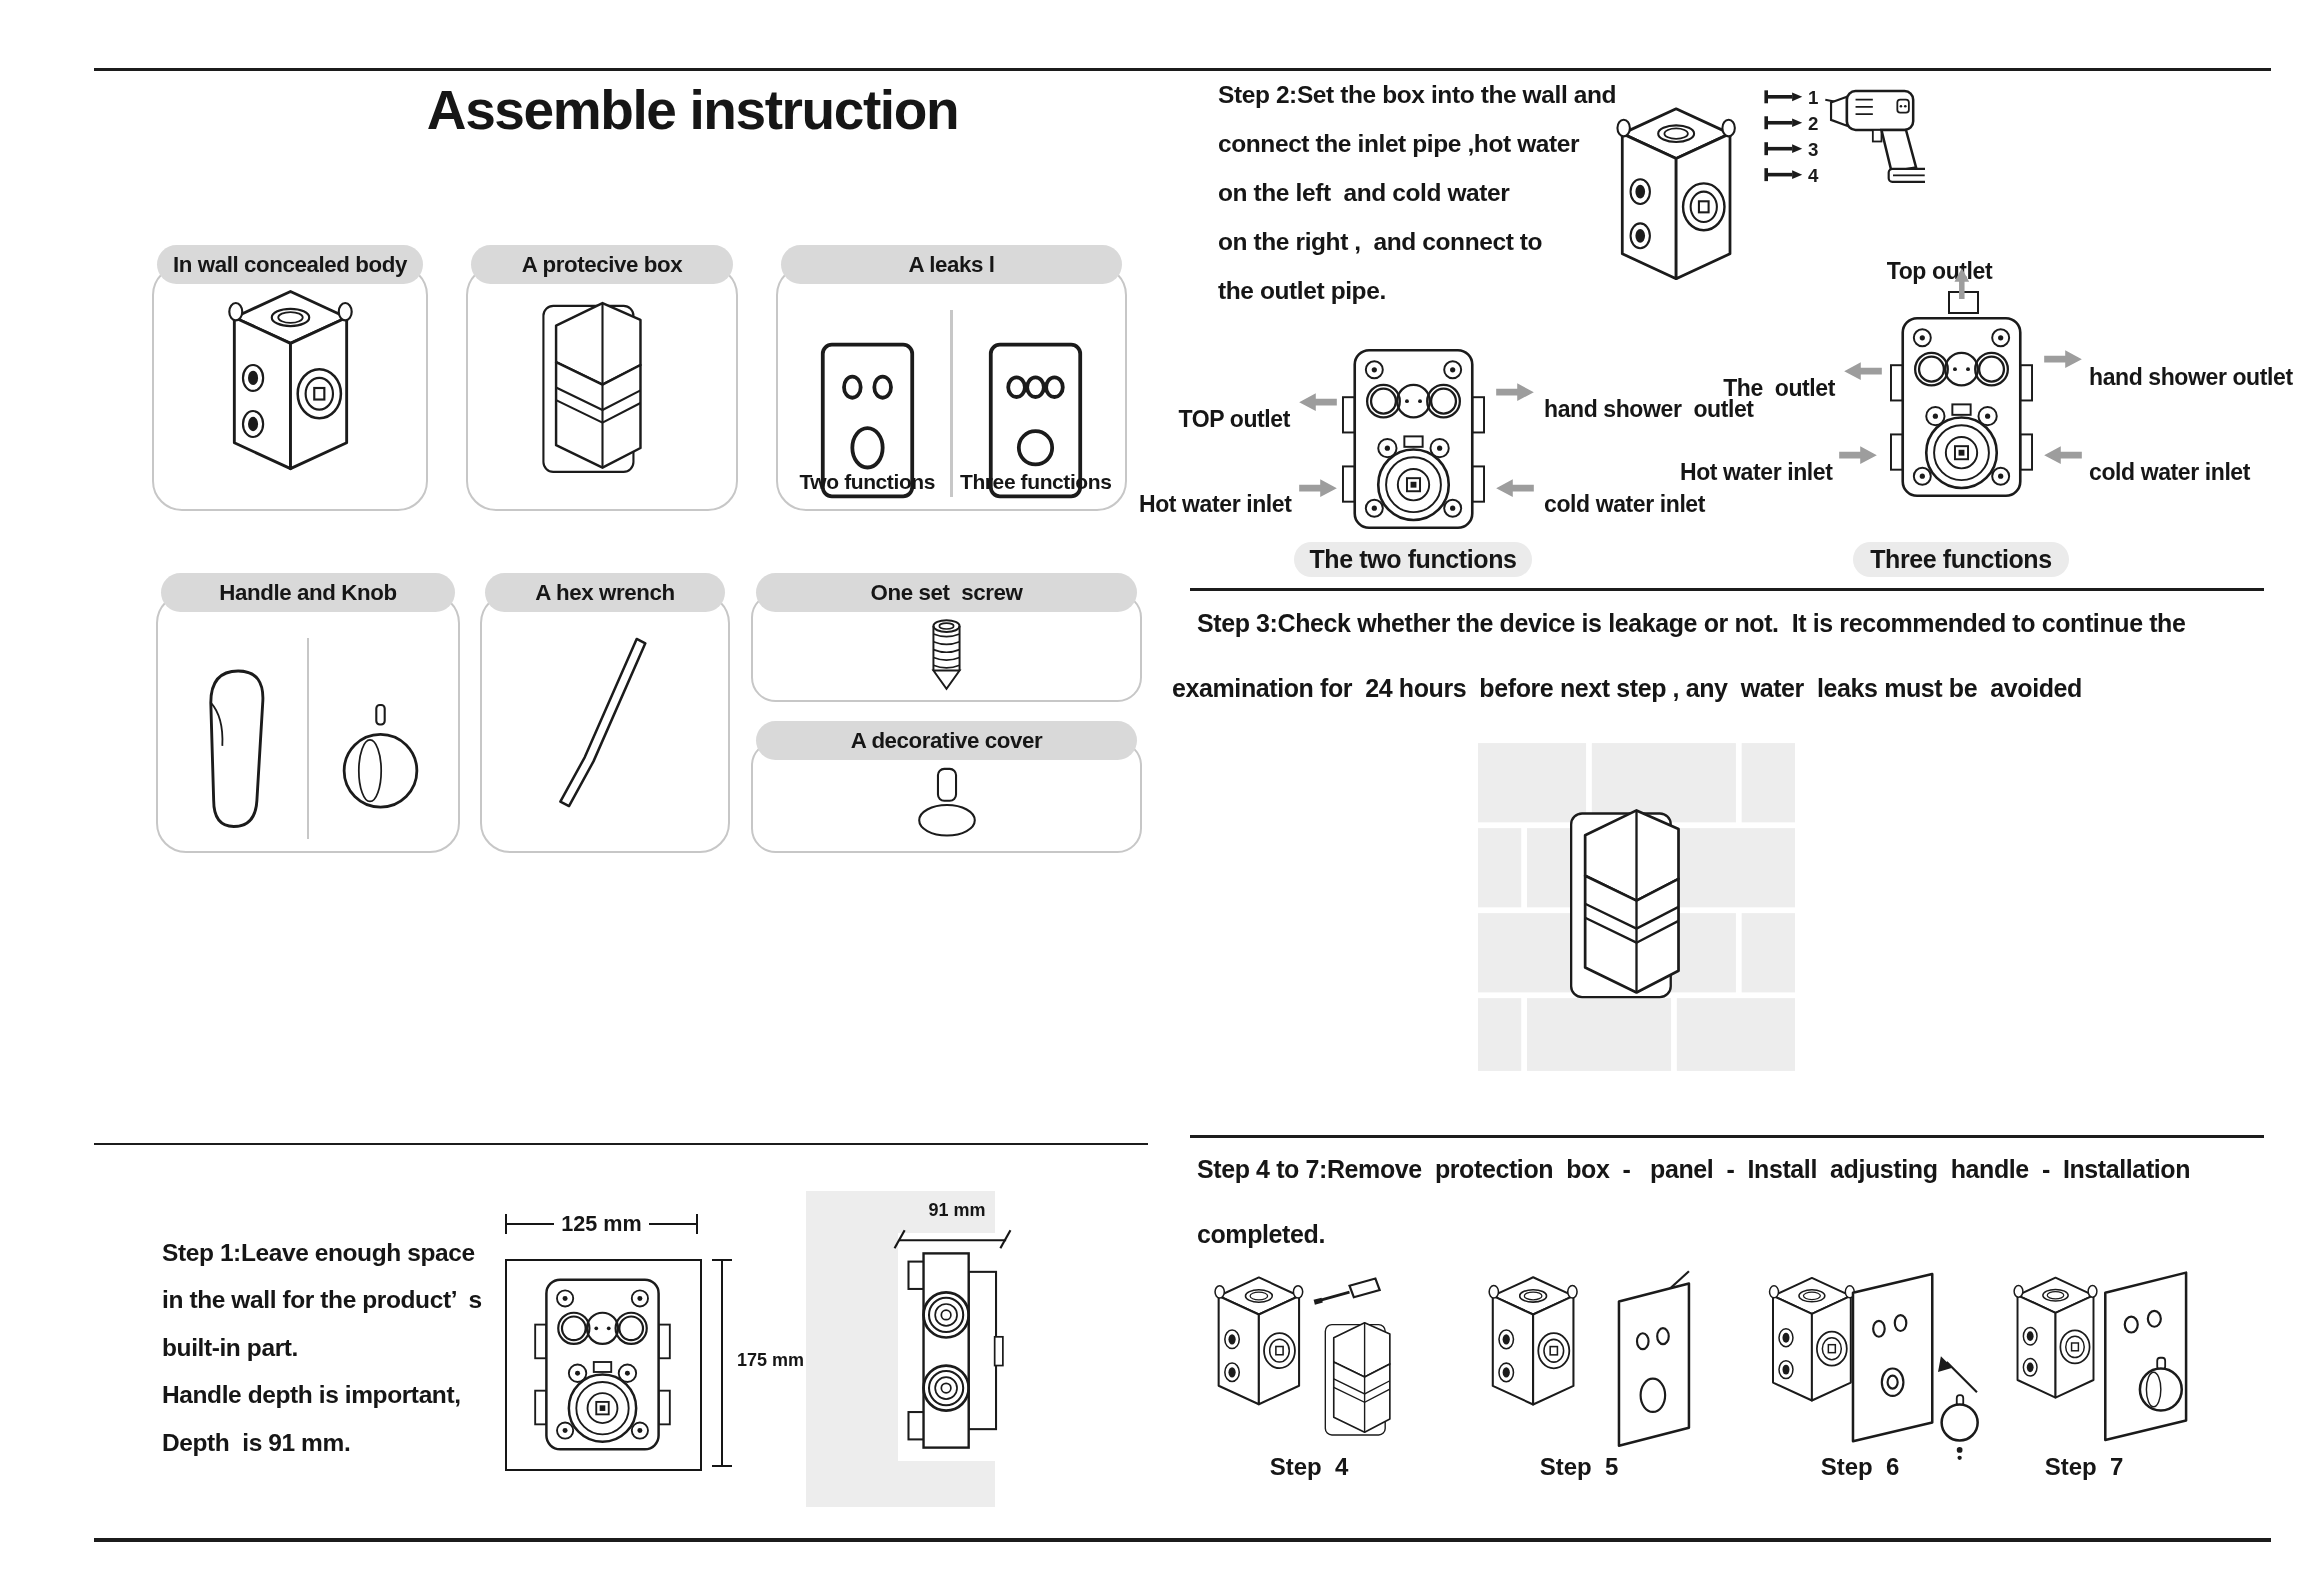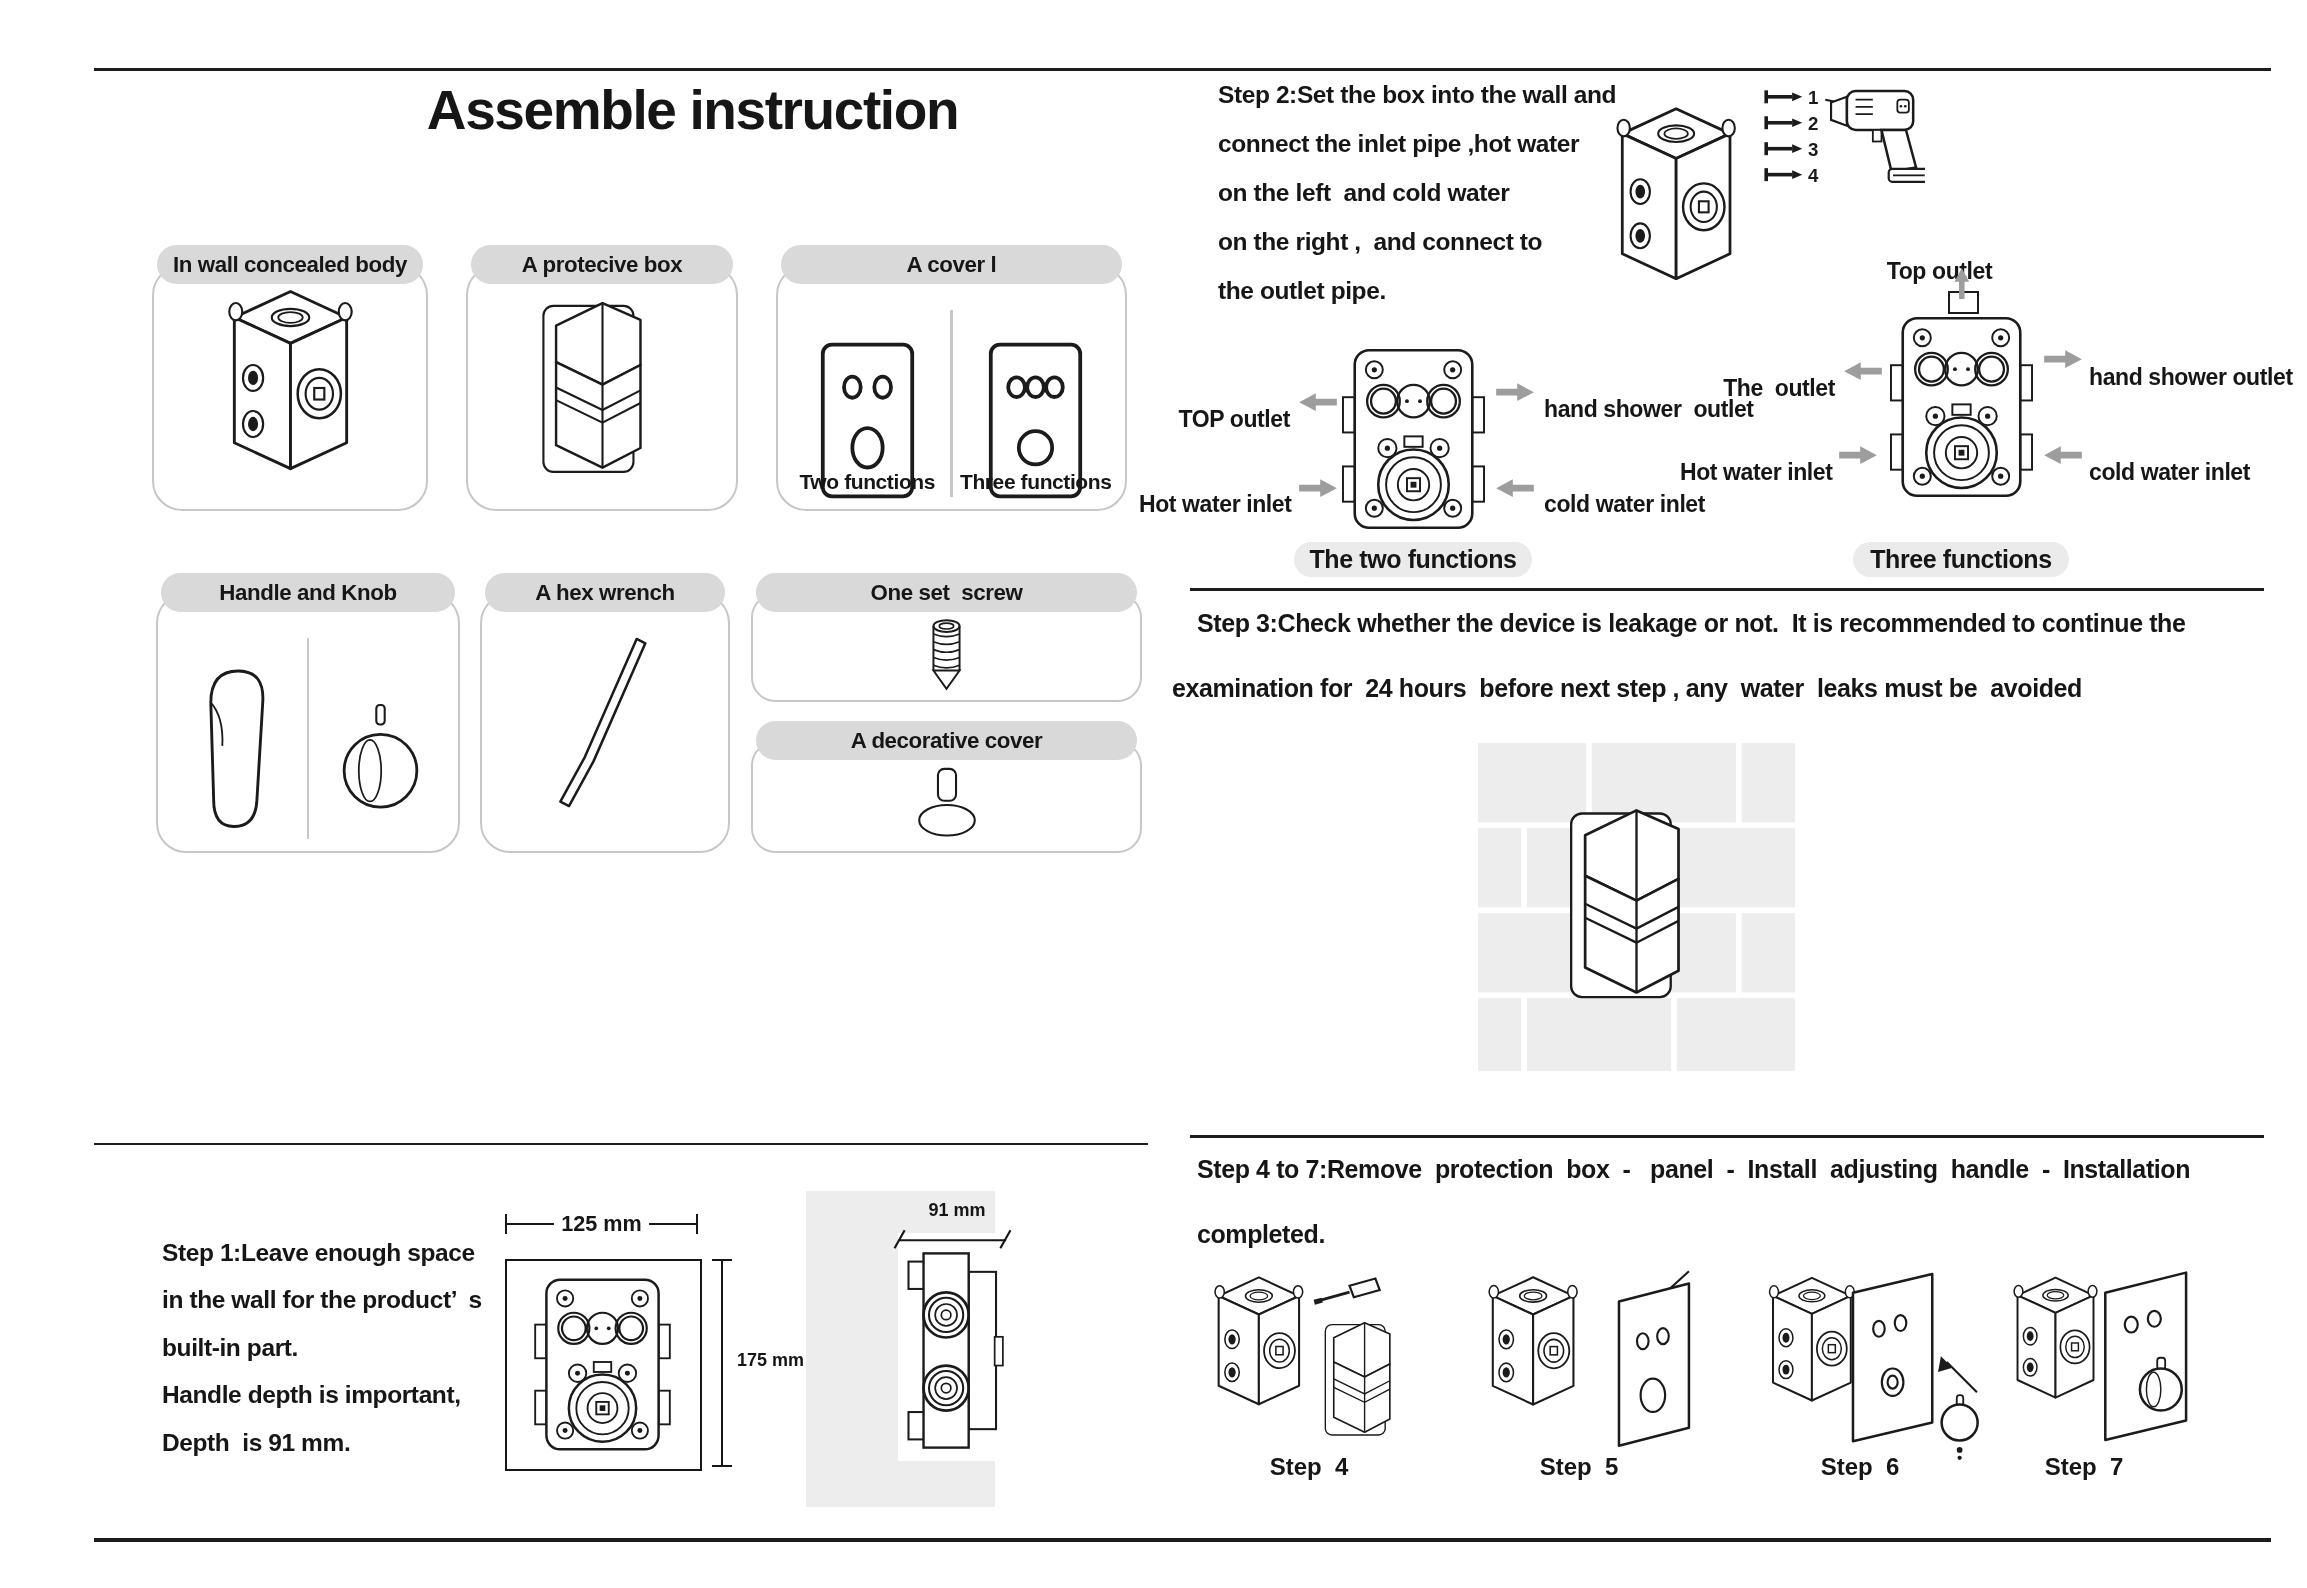--- a/index.html
+++ b/index.html
@@ -250,21 +250,21 @@
       </div>
       <div class="vdiv"></div>
       <div class="half">
         <svg class="fig" width="99" height="161" style="margin-top:8.7px" viewBox="0 0 138 224">
             <use href="#panel3"></use>
           </svg>
         <span class="cap t">Three functions</span>
       </div>
     </div>
     <div class="pill">
-        <span class="t">A cover l</span>
+        <span class="t">A leaks l</span>
       </div>
   </div>
 
   <div class="card" style="left:155px;top:573px;width:306px;height:281px">
     <div class="card-body split">
       <div class="half" style="align-items:center">
         <svg class="fig" width="108" height="180" style="margin-top:20px" viewBox="0 0 150 250">
             <use href="#handle"></use>
           </svg>
       </div>

